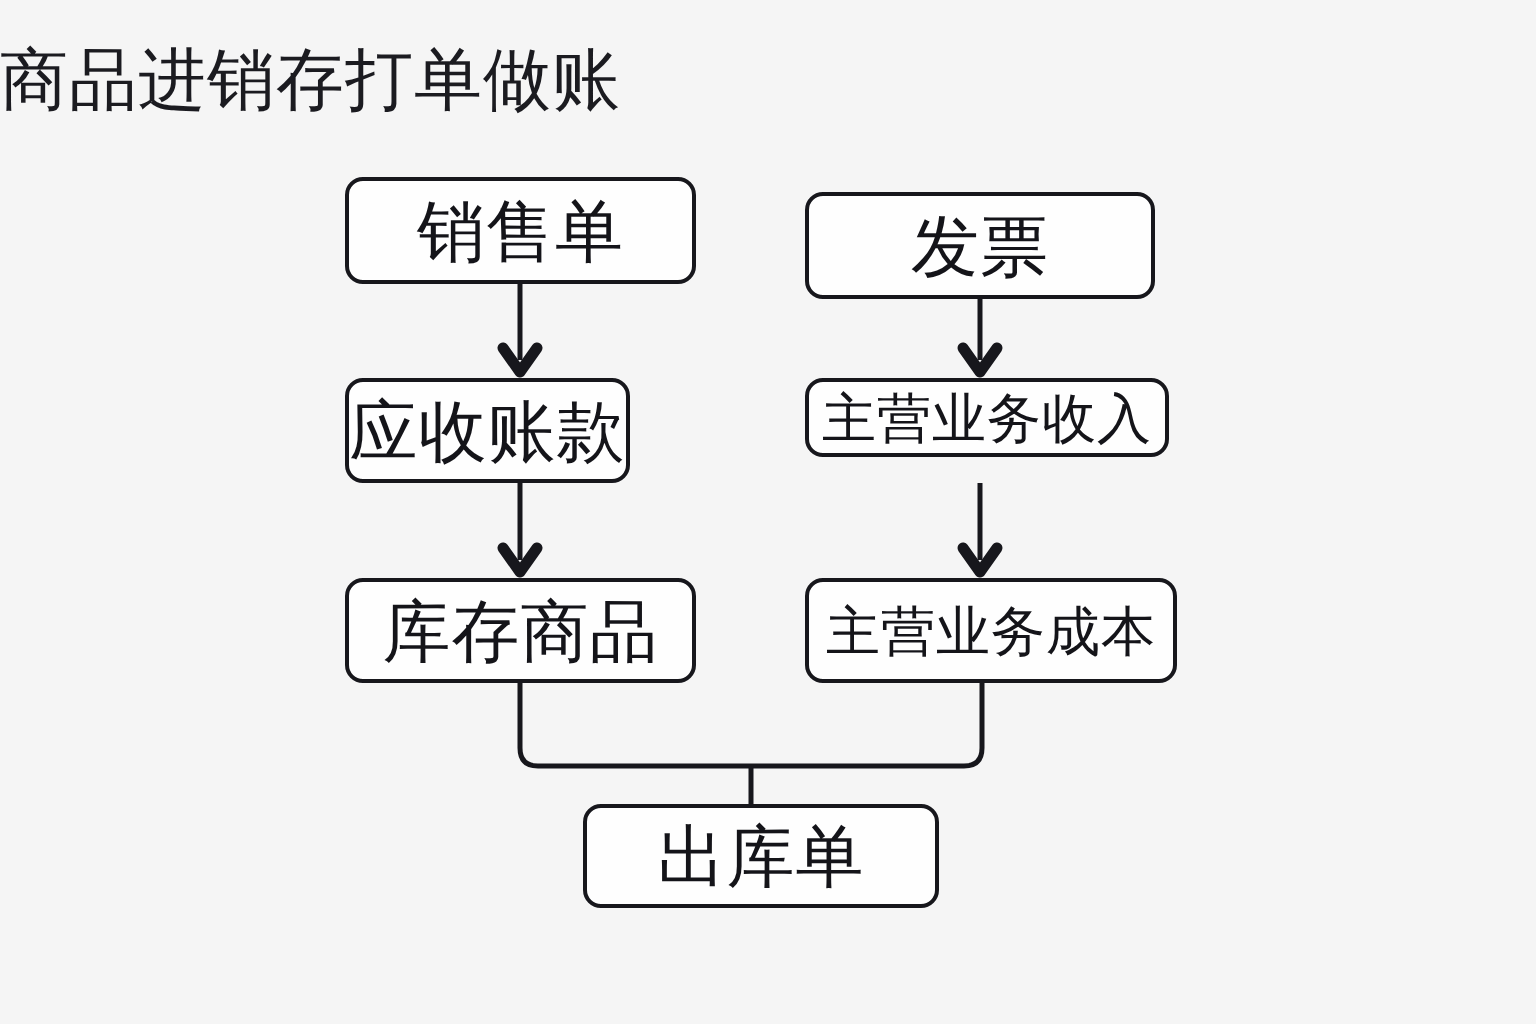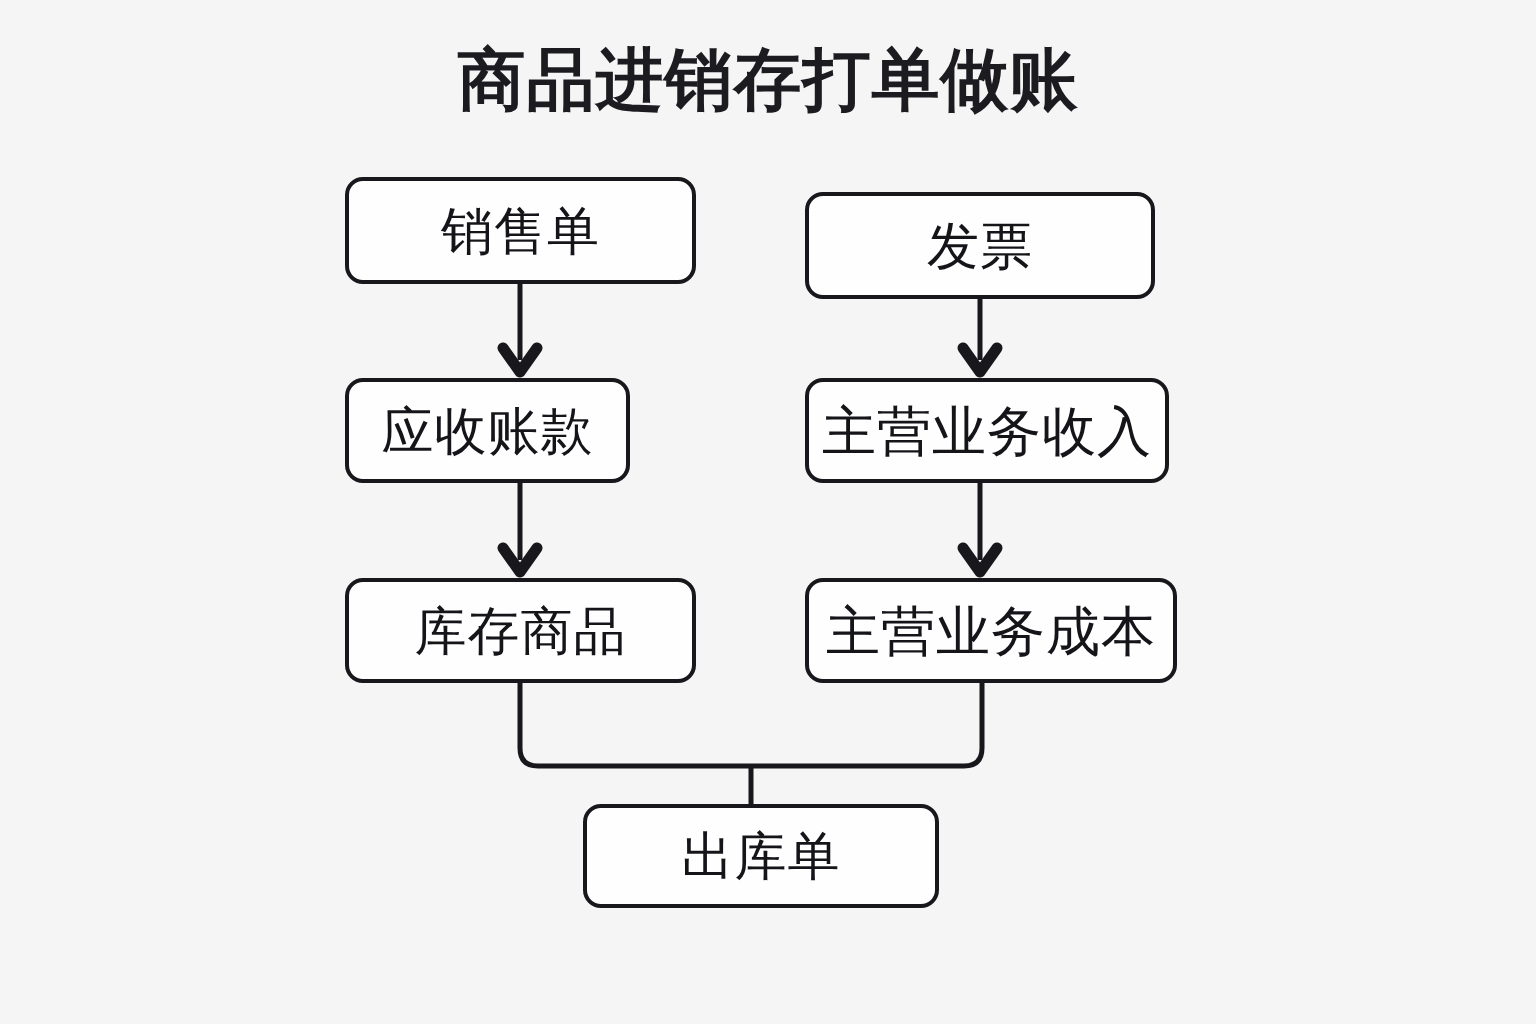--- a/index.html
+++ b/index.html
@@ -17,54 +17,53 @@
     position: relative;
     width: 1536px;
     height: 1024px;
     background: #f5f5f5;
   }
   #flow-title {
     position: absolute;
     left: 0;
     top: 42px;
     width: 1536px;
-    text-align: center;
     font-size: 68px;
-    font-weight: 700;
+    font-weight: 400;
     letter-spacing: 1px;
     color: #1b1b20;
     line-height: 1.1;
     white-space: nowrap;
   }
   .node {
     position: absolute;
     box-sizing: border-box;
     background: #fefefe;
     border: 4px solid #17171c;
     border-radius: 18px;
     display: flex;
     align-items: center;
     justify-content: center;
   }
   .node-label {
-    font-size: 52px;
+    font-size: 68px;
     font-weight: 500;
     color: #141419;
     letter-spacing: 1px;
     line-height: 1;
     white-space: nowrap;
   }
   .node-wide .node-label {
     font-size: 54px;
   }
   
   #node-sales-order   { left: 345px; top: 177px; width: 351px; height: 107px; }
   #node-invoice       { left: 805px; top: 192px; width: 350px; height: 107px; }
   #node-receivable    { left: 345px; top: 378px; width: 285px; height: 105px; }
-  #node-revenue       { left: 805px; top: 378px; width: 364px; height: 105px; }
+  #node-revenue       { left: 805px; top: 378px; width: 364px; height: 79px; }
   #node-inventory     { left: 345px; top: 578px; width: 351px; height: 105px; }
   #node-cost          { left: 805px; top: 578px; width: 372px; height: 105px; }
   #node-outbound      { left: 583px; top: 804px; width: 356px; height: 104px; }
 
   
   #connectors {
     position: absolute;
     left: 0;
     top: 0;
     width: 1536px;

